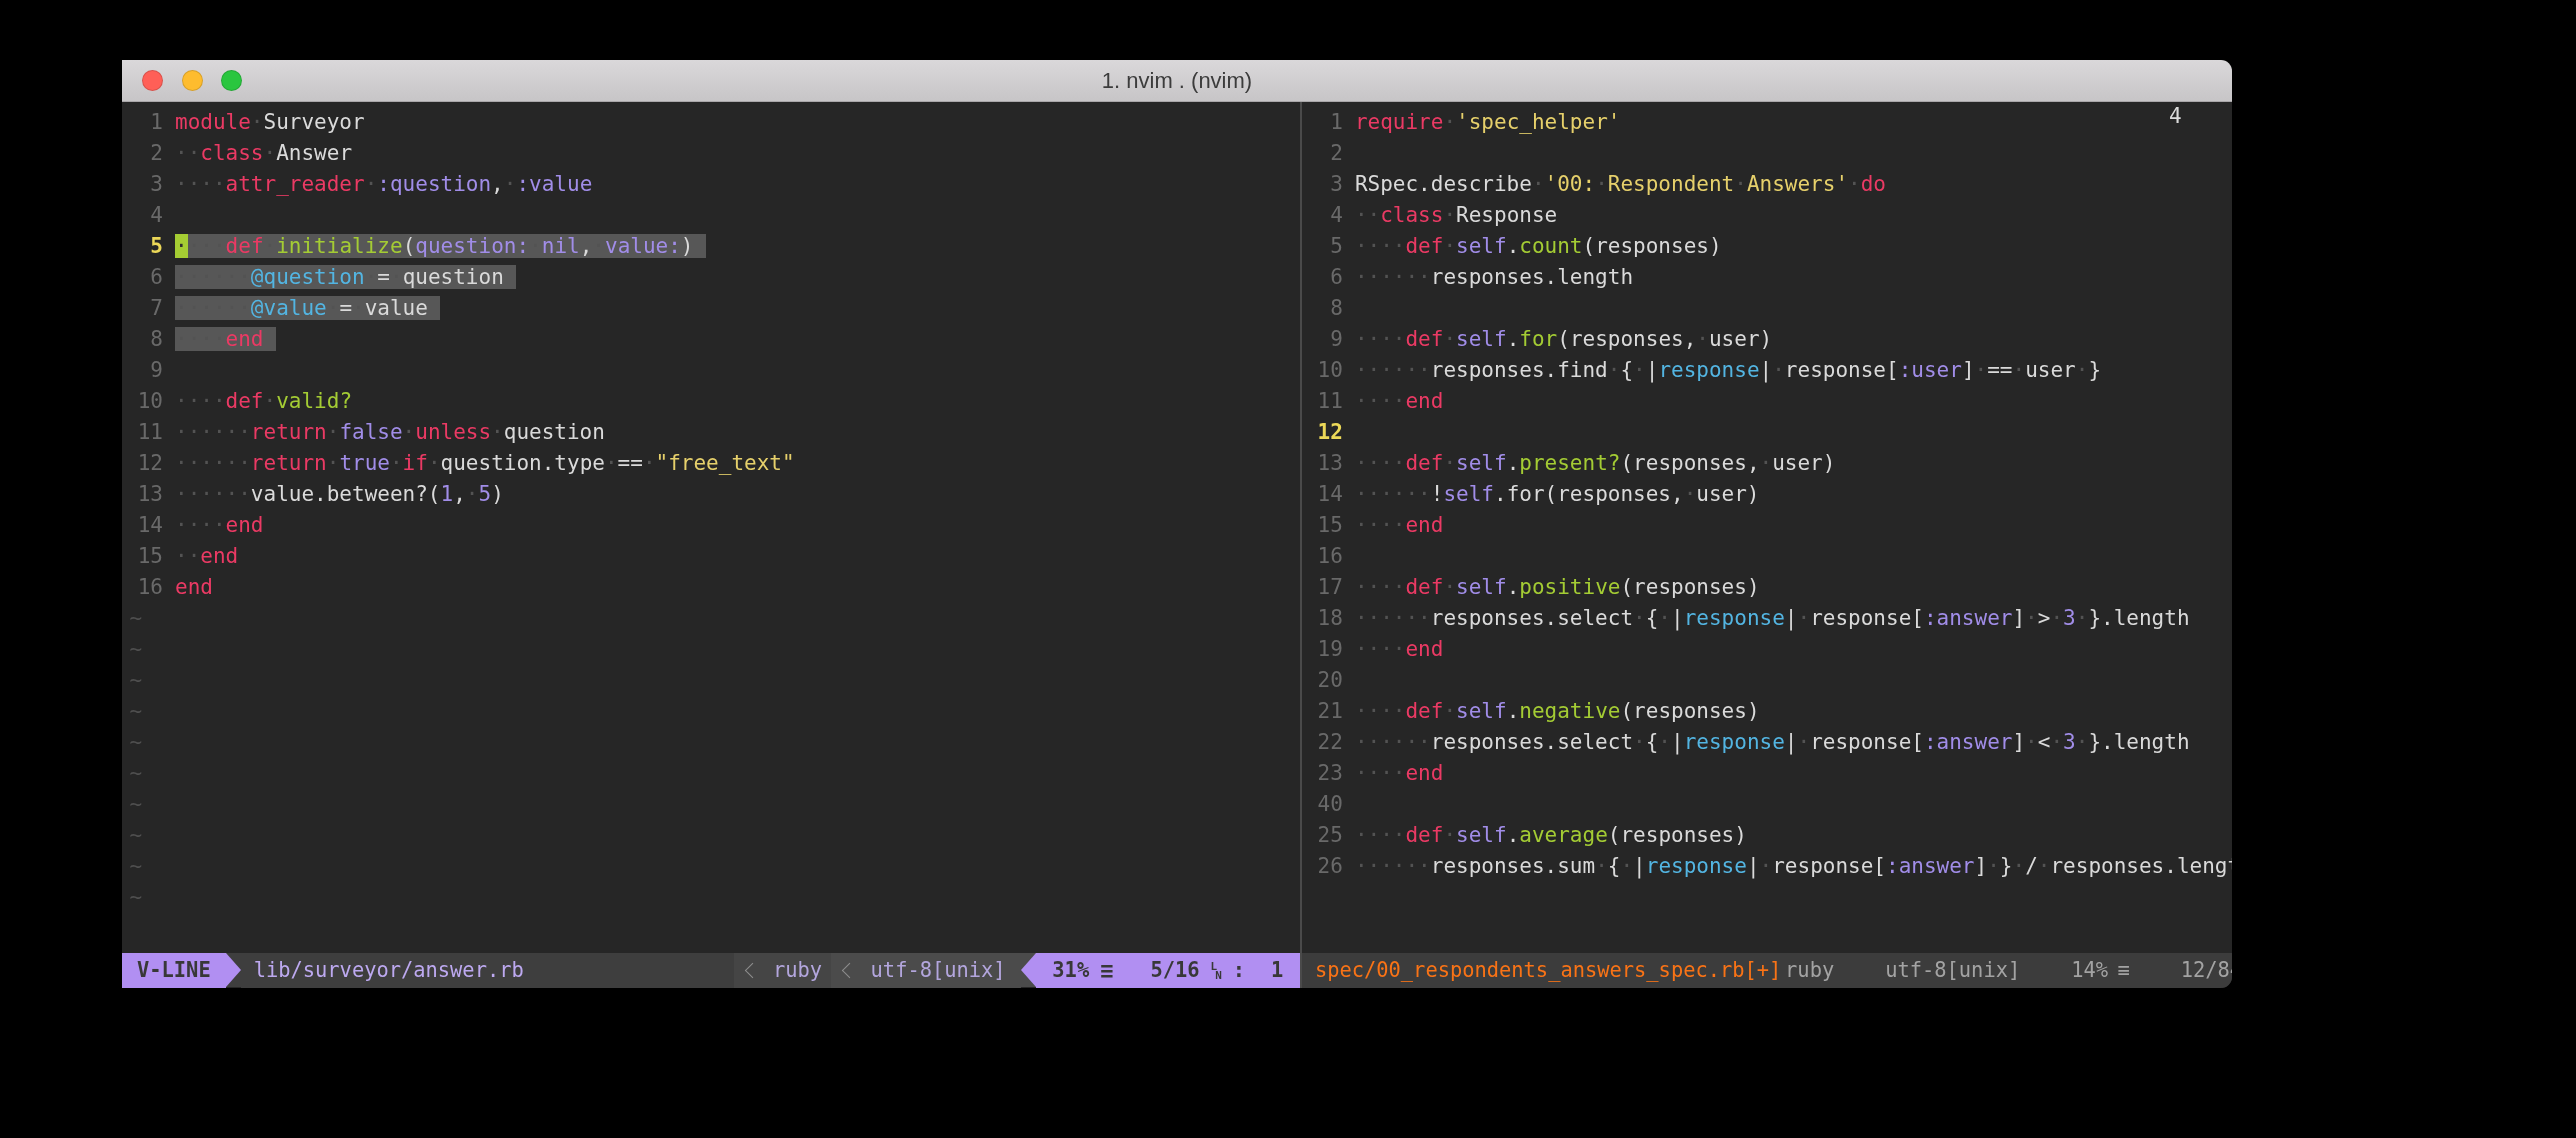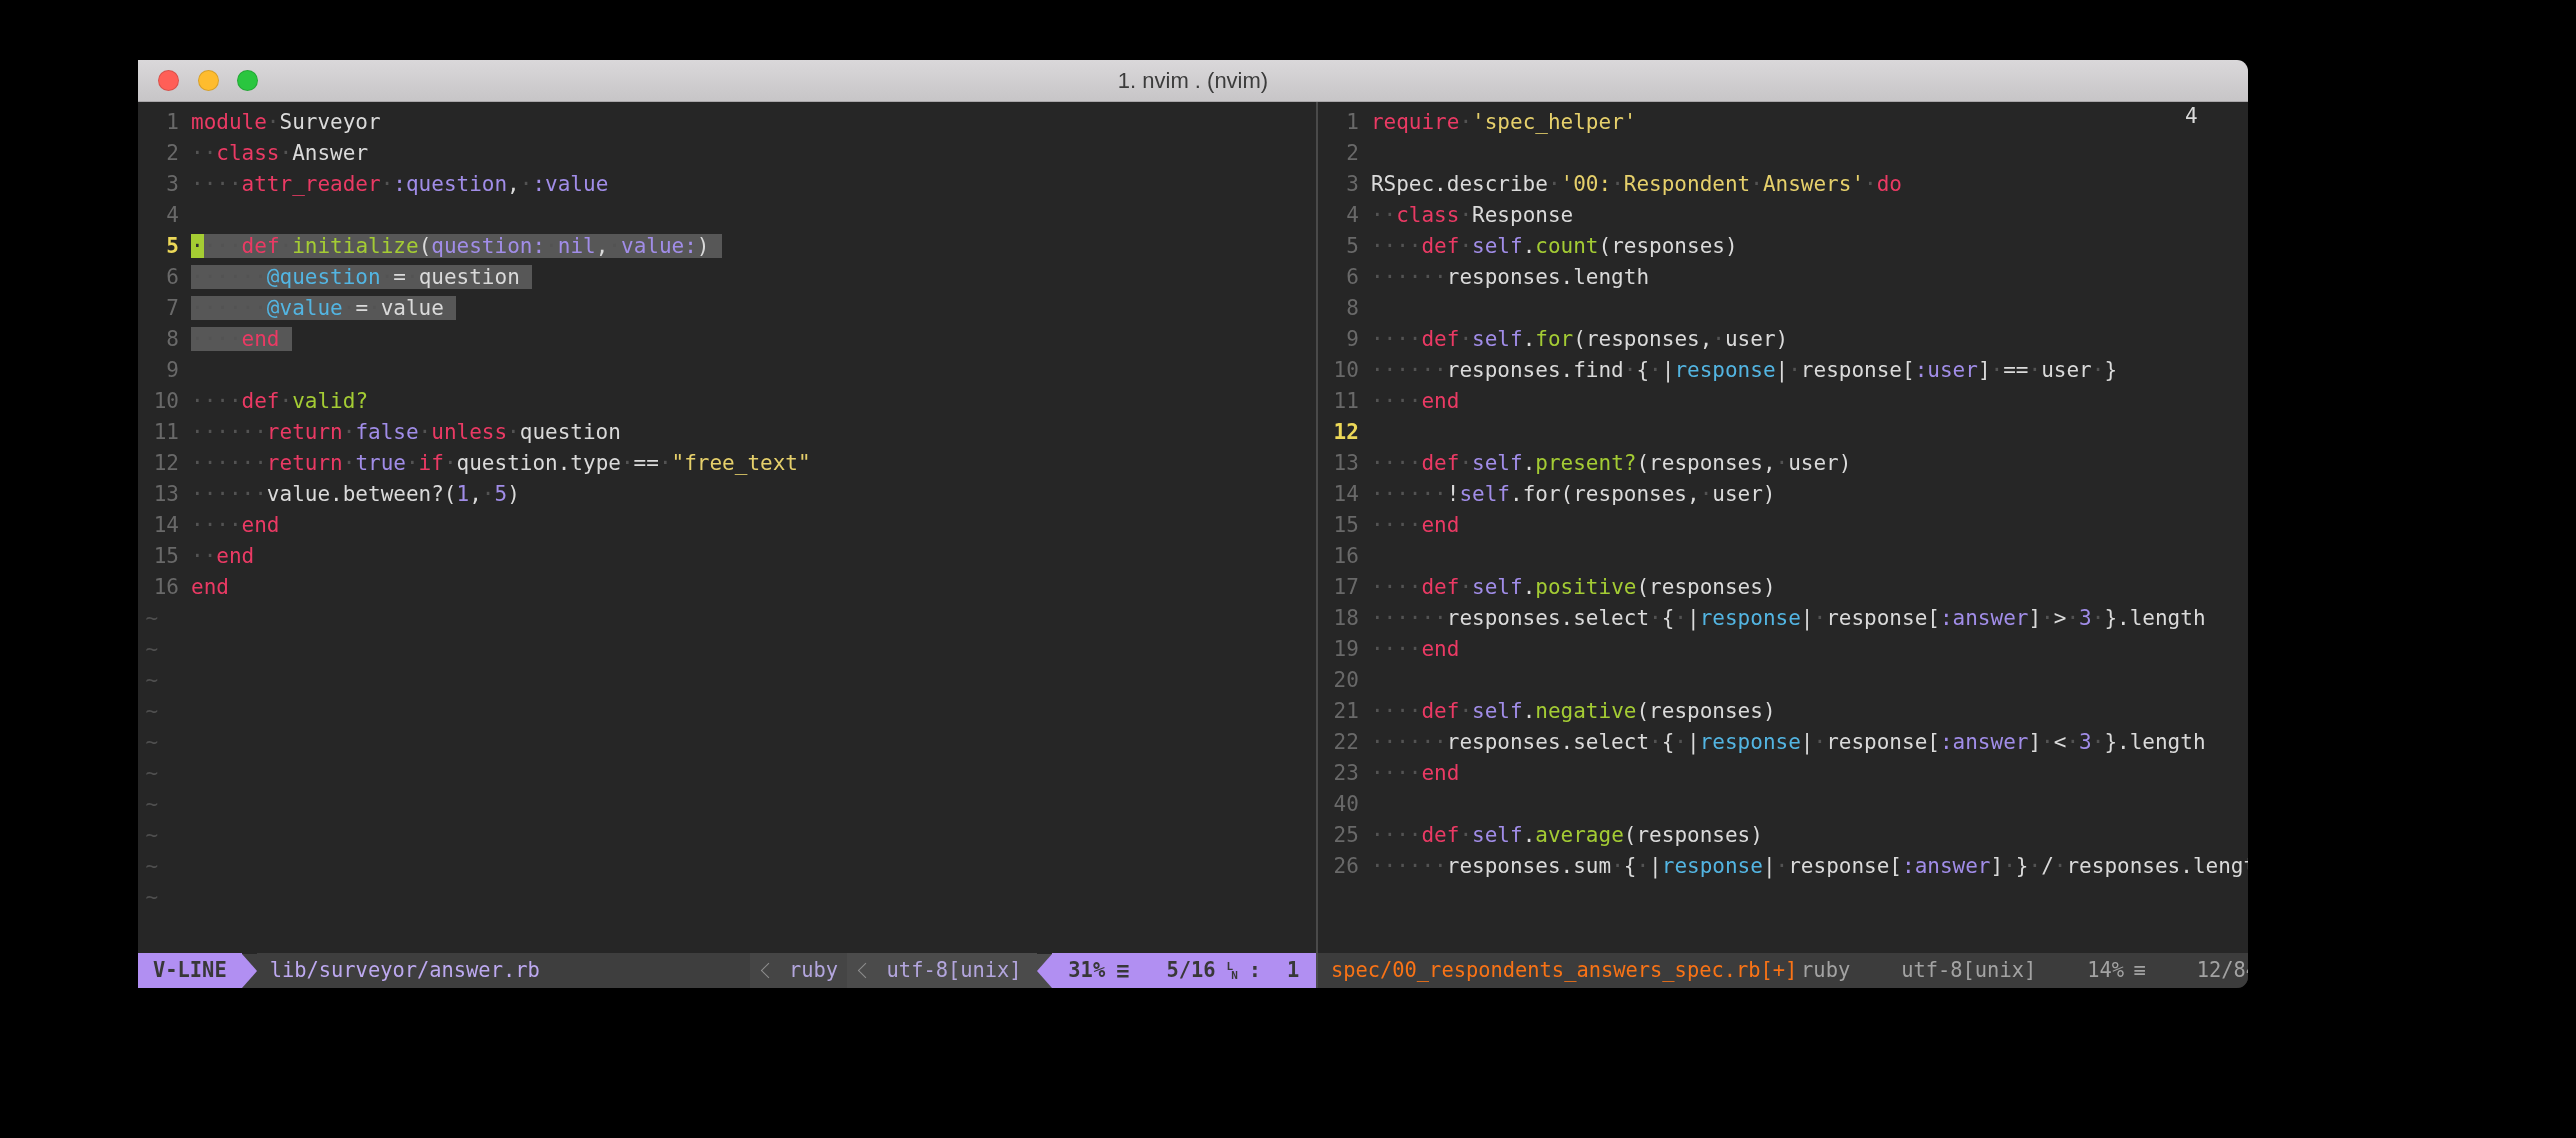--- a/index.html
+++ b/index.html
@@ -1,18 +1,18 @@
 <!DOCTYPE html>
 <html style="--bg: #262626; --fg: #dadada; --kw: #ea3a64; --fn: #a4cc34; --pu: #a18de8; --cy: #53b5e2; --str: #e6d06b; --ws: #535353; --lnum: #696969; --lnum-cur: #ecd858; --tilde: #4f4f4f; --sel: #575757; --cursor: #a5cd33; --status-purple: #b18ff2;font-size:15px"><head>
 <meta charset="utf-8">
 <style>
   html,body{margin:0;padding:0;background:#000;}
   .stage{position:relative;width:2576px;height:1138px;background:#000;overflow:hidden;
          font-family:"DejaVu Sans Mono",monospace;}
-  .window{position:absolute;left:108px;top:60px;width:2110px;height:928px;
+  .window{position:absolute;left:92px;top:60px;width:2110px;height:928px;
           border-radius:11px;overflow:hidden;box-shadow:0 22px 65px rgba(0,0,0,.65);padding-left:30px;}
   
   .titlebar{height:41px;background:linear-gradient(#dad8da,#c7c5c7);
             border-bottom:0.9px solid #a9a7a9;position:relative;
             display:flex;align-items:center;justify-content:center;}
   .traffic{position:absolute;left:20.4px;top:0;height:100%;display:flex;align-items:center;gap:18.5px;}
   .tl{width:21px;height:21px;border-radius:50%;border:0.9px solid rgba(0,0,0,.15);padding:0;}
   .tl.red{background:#ff5f57;} .tl.yellow{background:#febc2e;} .tl.green{background:#2ac63f;}
   .title{font-family:"Liberation Sans","DejaVu Sans",sans-serif;font-size:22px;color:#3c3c3c;font-weight:500;}
   
@@ -31,21 +31,21 @@
   .code{white-space:pre;}
   .code.sel{background:var(--sel,#575757);}
   .selpad{display:inline-block;width:12.5px;}
   .tilde{margin-left:7.4px;color:var(--tilde,#4f4f4f);}
   .tk-kw{color:var(--kw,#ea3a64);} .tk-fn{color:var(--fn,#a4cc34);}
   .tk-pu{color:var(--pu,#a18de8);} .tk-cy{color:var(--cy,#53b5e2);}
   .tk-str{color:var(--str,#e6d06b);} .tk-ws{color:var(--ws,#535353);}
   .tk-fg{color:var(--fg,#dadada);}
   .tk-cur{background:var(--cursor,#a5cd33);color:#2f2f2f;}
   
-  .statusline{height:35px;display:flex;align-items:center;font-size:20.4px;line-height:35px;overflow:hidden;}
+  .statusline{height:35px;display:flex;align-items:flex-start;font-size:20.4px;line-height:35px;overflow:hidden;}
   .sl-mode{background:var(--status-purple,#b18ff2);color:#383838;font-weight:bold;padding:0 15px;}
   .tri-r{width:0;height:0;border-top:17.6px solid transparent;border-bottom:17.6px solid transparent;
          border-left:15px solid var(--status-purple,#b18ff2);background:#3e3e3e;}
   .sl-file{flex:1;background:#3e3e3e;color:#bda9f0;padding:0 3.7px 0 13px;
            overflow:hidden;text-overflow:ellipsis;white-space:nowrap;}
   .sl-sect{display:flex;align-items:center;color:#b3a6dd;}
   .sl-ft{background:#454545;padding-right:9.3px;}
   .sl-enc{background:#4b4b4b;padding-right:15px;}
   .chev{display:inline-block;width:10.2px;height:10.2px;border-left:1.9px solid #8d8d8d;
         border-bottom:1.9px solid #8d8d8d;transform:rotate(45deg);margin:0 15px 0 13px;}

